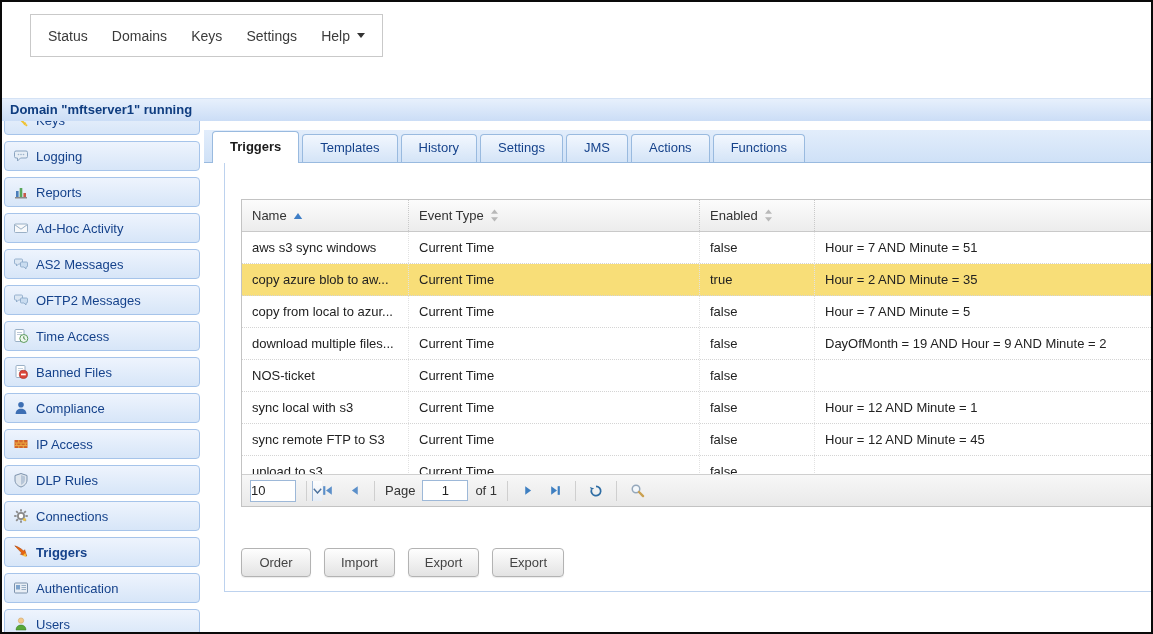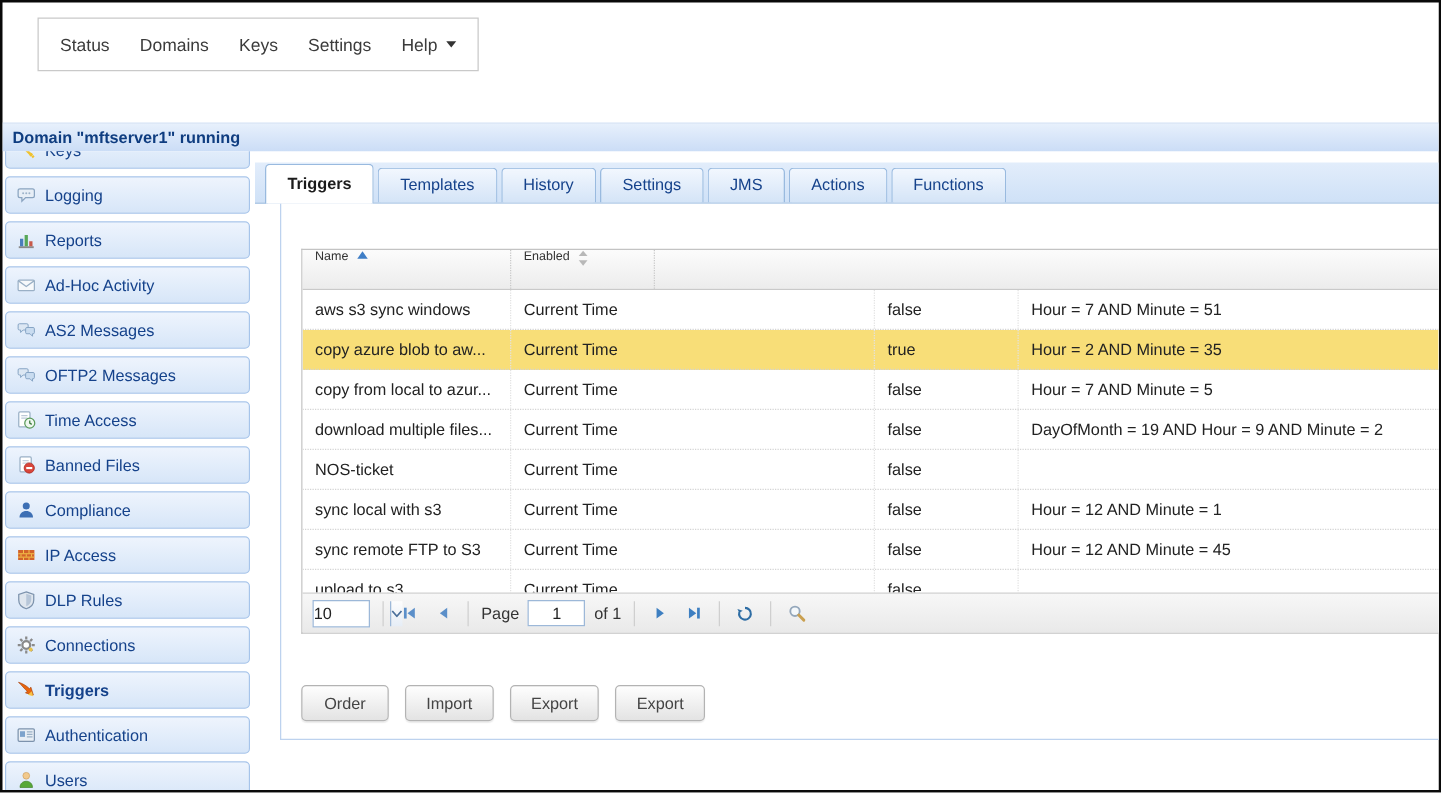--- a/index.html
+++ b/index.html
@@ -65,22 +65,22 @@
     border-left:1px solid #bdd2ee; border-bottom:1px solid #bdd2ee;
   }
   
   .grid {
     position:absolute; left:16px; top:36px; right:0; height:308px;
     border:1px solid #c3c3c3; border-right:none;
     display:flex; flex-direction:column; overflow:hidden; background:#fff;
   }
   .grid-header { flex:0 0 32px; background:linear-gradient(#fcfcfc,#ececec);
                  border-bottom:1px solid #c9c9c9; display:flex; }
-  .gh-cell { display:flex; align-items:flex-start; gap:6px; padding-left:10px;
-             font-size:10px; color:#333; border-right:1px dotted #c9c9c9; cursor:pointer; }
+  .gh-cell { display:flex; align-items:center; gap:6px; padding-left:10px;
+             font-size:13px; color:#333; border-right:1px dotted #c9c9c9; cursor:pointer; }
   .gh-cell.last { border-right:none; flex:1; }
   .grid-body { flex:1 1 auto; overflow:hidden; }
   .grid-row { height:32px; display:flex; border-bottom:1px dotted #d4d4d4; background:#fff; cursor:pointer; }
   .grid-row.selected { background:#f8de78; }
   .gr-cell { display:flex; align-items:center; padding-left:10px; font-size:13px; color:#222;
              border-right:1px dotted #e2e2e2; white-space:nowrap; overflow:hidden; }
   .gr-cell.last { border-right:none; flex:1; }
   
   .pager { flex:0 0 32px; border-top:1px solid #cfcfcf;
            background:linear-gradient(#f7f7f7,#e9e9e9);
@@ -316,20 +316,29 @@
     <div class="grid">
       <div class="grid-header">
           <div class="gh-cell" style="width: 167px;">
             <span>Name</span>
             <span style="display: inline-flex;">
               <svg width="10" height="8" viewBox="0 0 10 8">
                 <path d="M5 1l4.2 6H0.8z" fill="#3f7ec6"></path>
               </svg>
             </span>
           </div>
+          <div class="gh-cell" style="width: 291px;">
+            <span>Event Type</span>
+            <span style="display: inline-flex;">
+              <svg width="9" height="13" viewBox="0 0 9 13">
+                <path d="M4.5 0.5L8 4.8H1z" fill="#b8b8b8"></path>
+                <path d="M4.5 12.5L1 8.2h7z" fill="#b8b8b8"></path>
+              </svg>
+            </span>
+          </div>
           <div class="gh-cell" style="width: 115px;">
             <span>Enabled</span>
             <span style="display: inline-flex;">
               <svg width="9" height="13" viewBox="0 0 9 13">
                 <path d="M4.5 0.5L8 4.8H1z" fill="#b8b8b8"></path>
                 <path d="M4.5 12.5L1 8.2h7z" fill="#b8b8b8"></path>
               </svg>
             </span>
           </div>
         </div>

